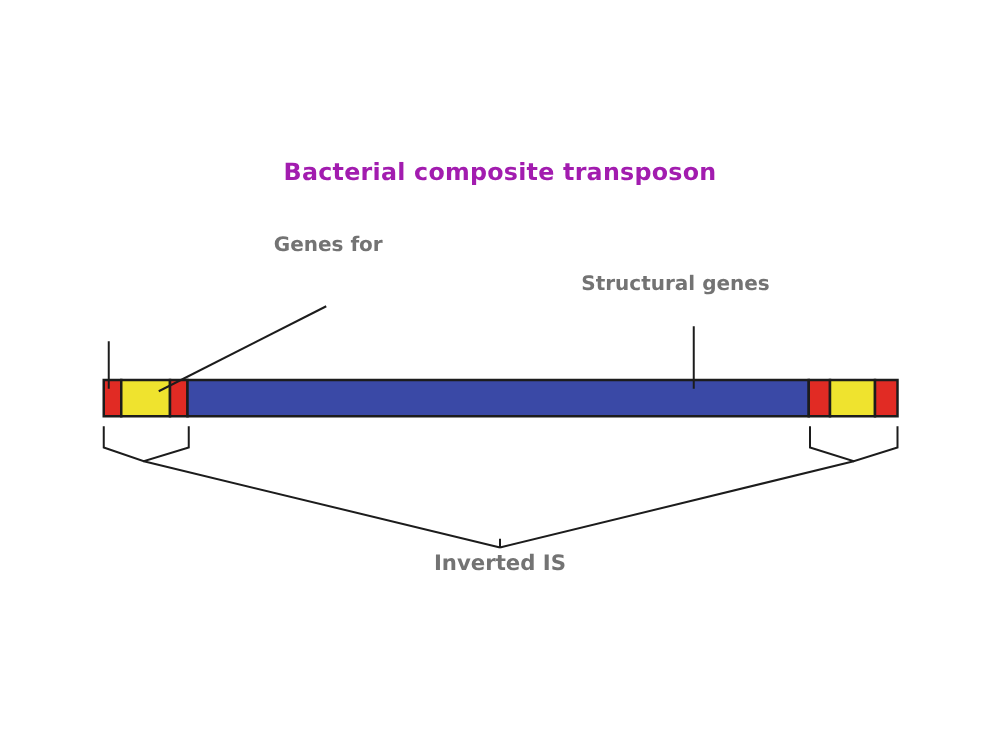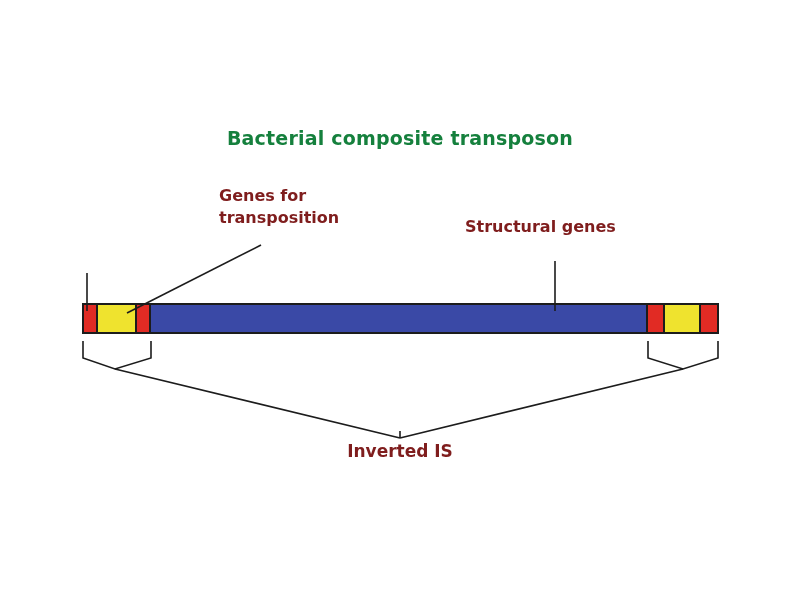--- a/index.html
+++ b/index.html
@@ -16,28 +16,28 @@
     font-family: "DejaVu Sans", sans-serif;
   }
   .title {
     position: absolute;
     left: 0;
     right: 0;
     top: 127px;
     text-align: center;
     font-size: 19px;
     font-weight: bold;
-    color: #15803d;
+    color: #a21caf;
     letter-spacing: 0.2px;
   }
   .label {
     position: absolute;
     font-size: 16px;
     font-weight: bold;
-    color: #7f1d1d;
+    color: #737373;
     line-height: 22px;
     white-space: nowrap;
   }
   .lbl-inverted-repeats { left: 62px;  top: 217px; line-height: 23px; }
   .lbl-genes            { left: 219px; top: 185px; }
   .lbl-structural       { left: 465px; top: 216px; }
   .lbl-inverted-is {
     left: 0;
     right: 0;
     top: 440px;
@@ -66,21 +66,20 @@
 </head>
 <body>
 
 <div class="canvas">
 
   <div class="title">Bacterial composite transposon</div>
 
 
   <div class="label lbl-genes">
     <span>Genes for</span><br>
-    <span>transposition</span>
   </div>
 
   <div class="label lbl-structural">Structural genes</div>
 
   <div class="label lbl-inverted-is">Inverted IS</div>
 
   <svg class="diagram" viewBox="0 0 800 600">
 
     <rect class="seg" x="83" y="304" width="14" height="29" fill="#e12b24"></rect>
     <rect class="seg" x="97" y="304" width="39" height="29" fill="#efe32e"></rect>

